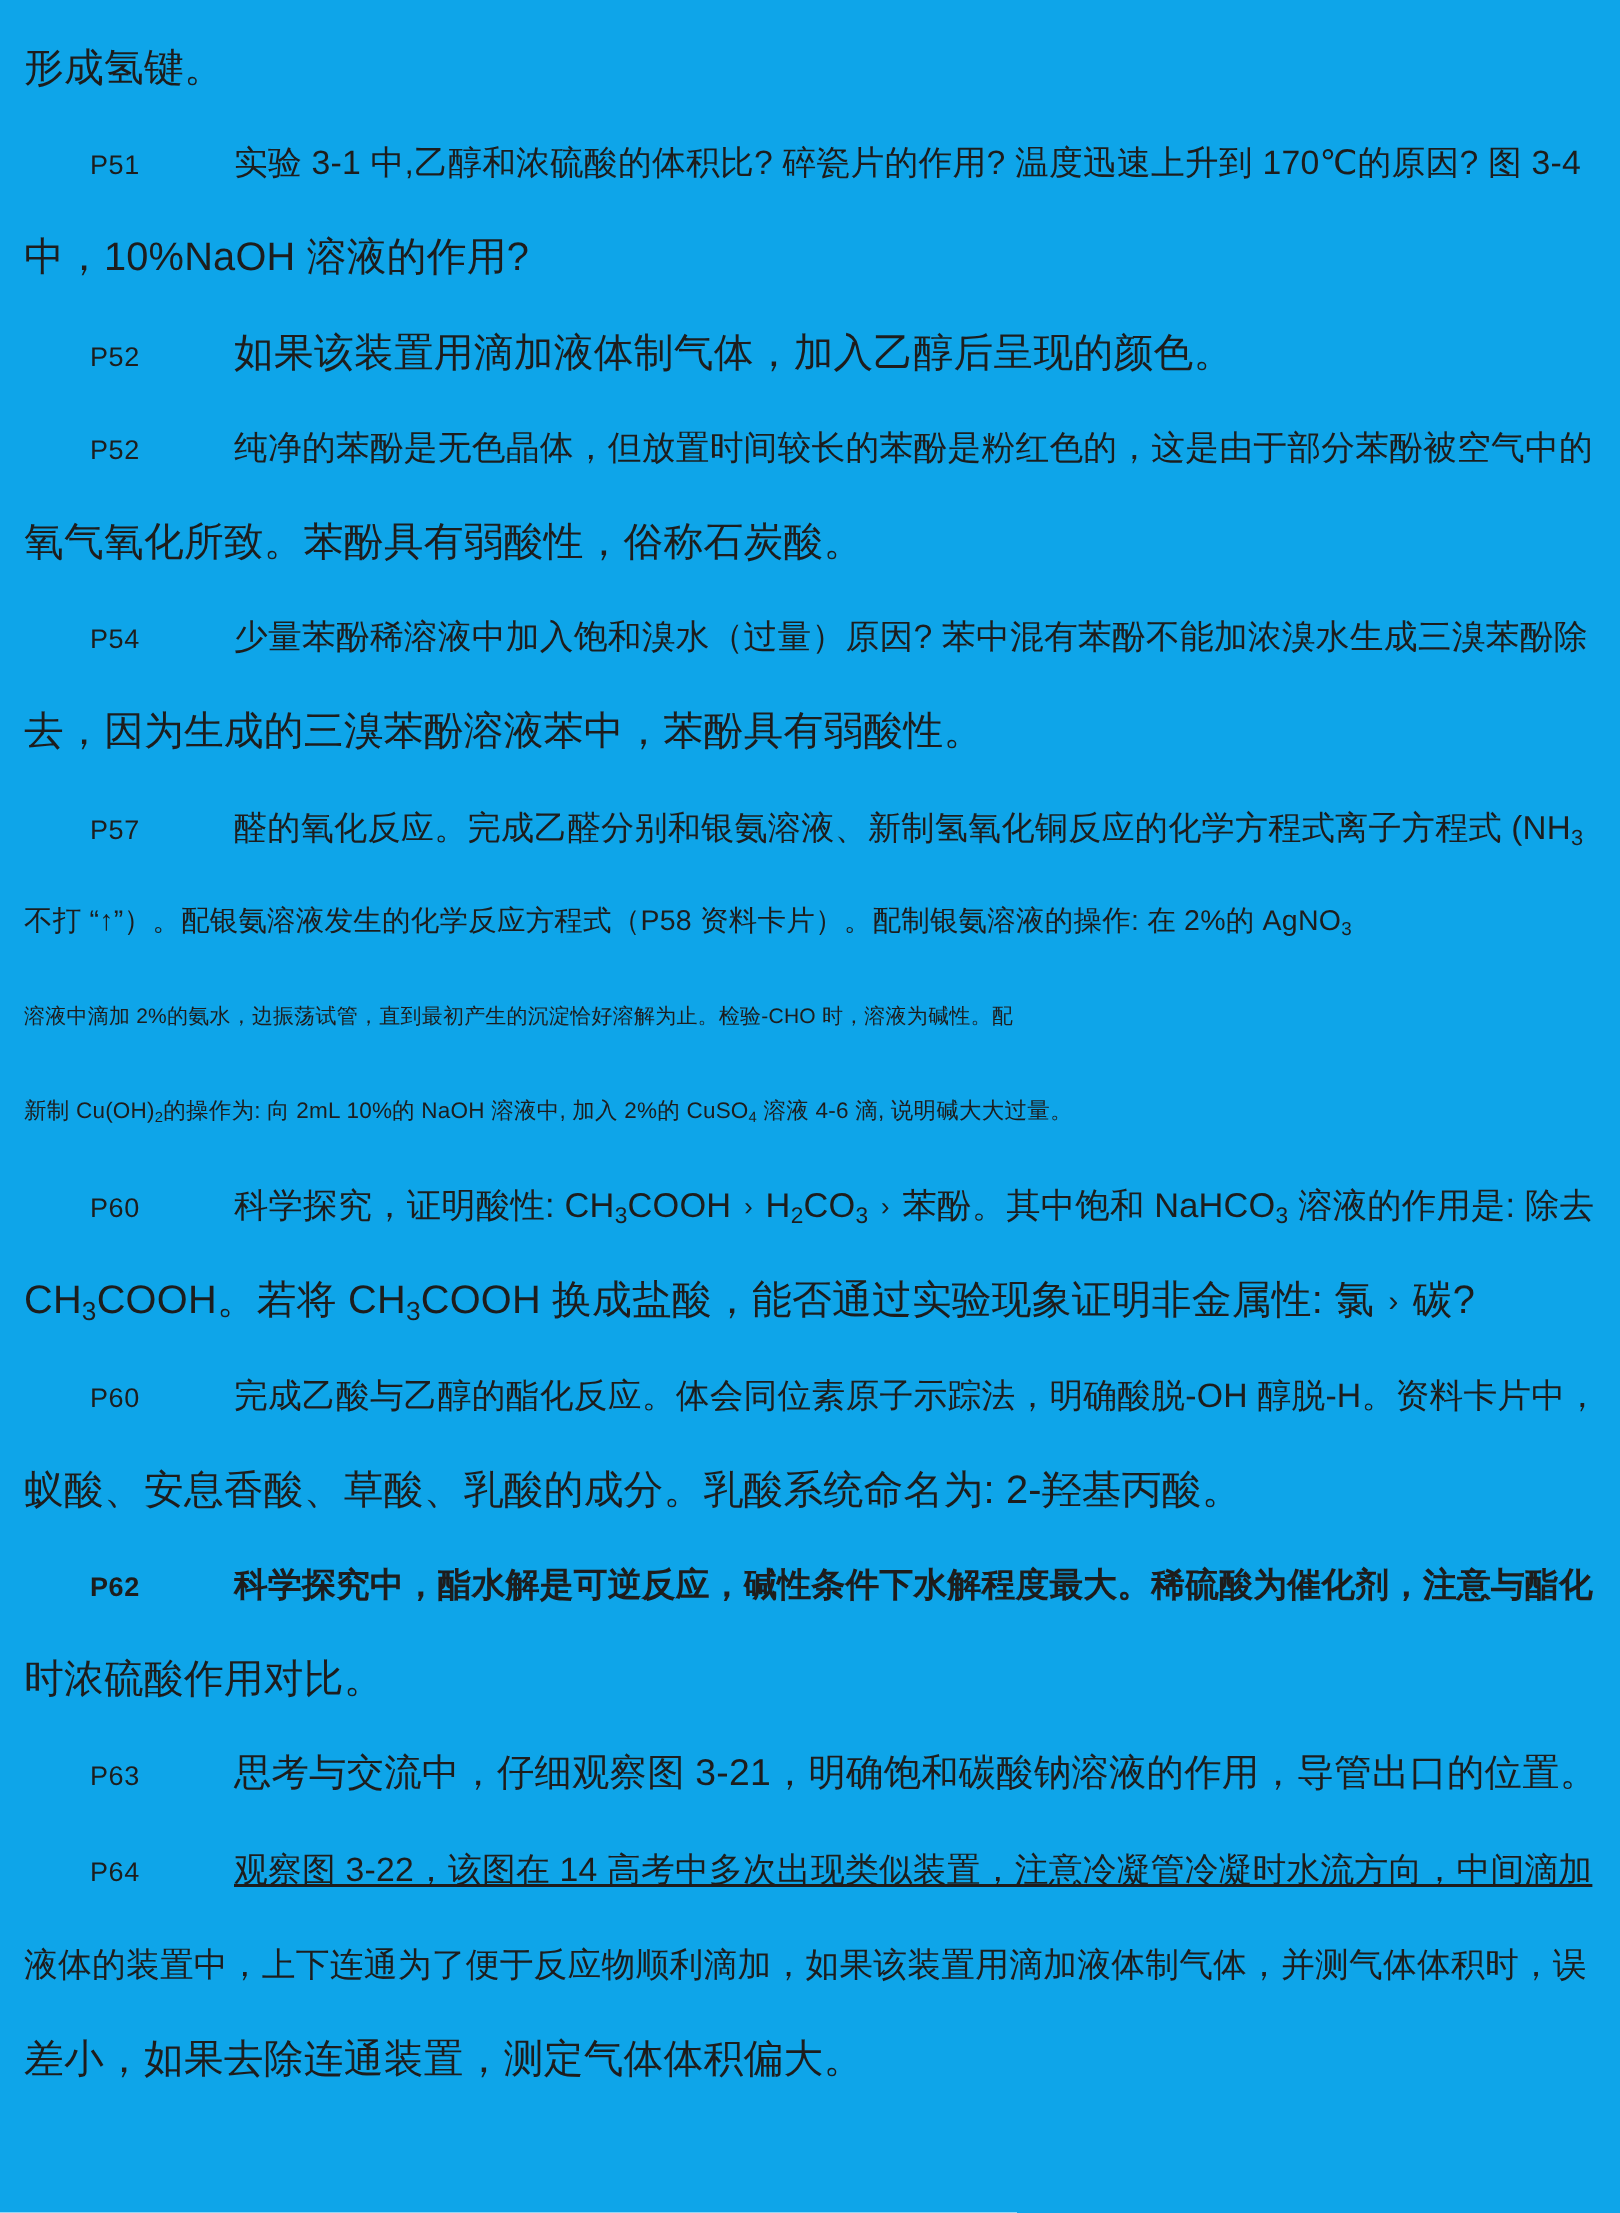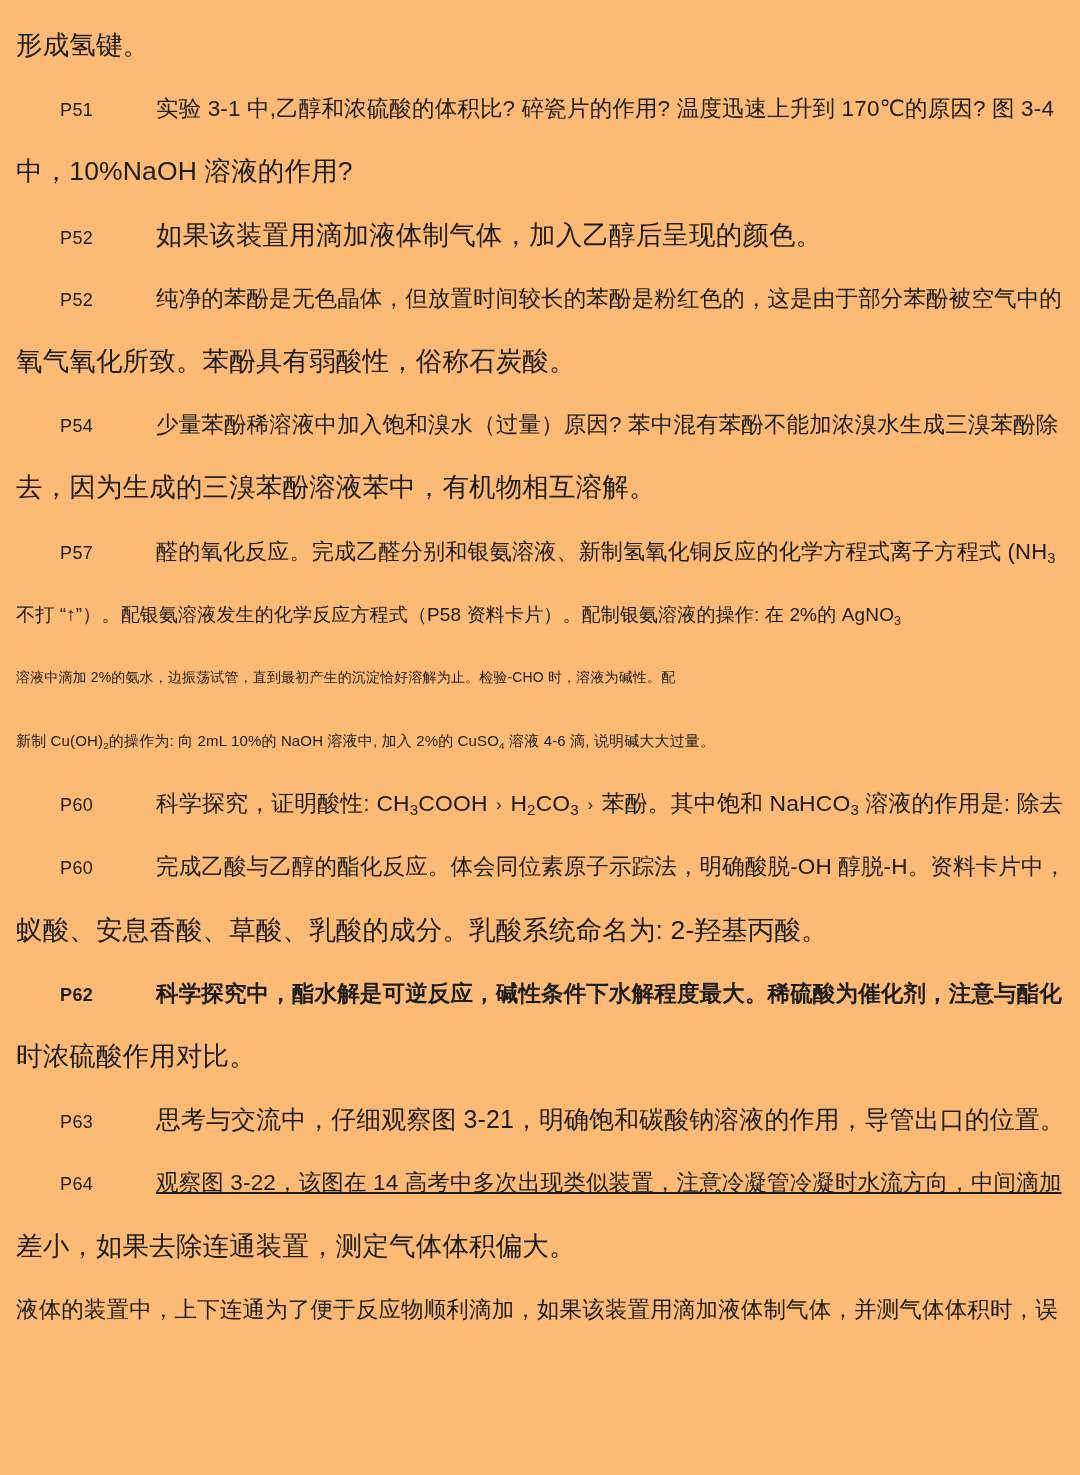--- a/index.html
+++ b/index.html
@@ -13,21 +13,21 @@
     height: 1475px;
     font-family: "Liberation Sans", "DejaVu Sans", sans-serif;
     color: #1b1b1b;
     overflow: hidden;
   }
 
   #doc-page {
     position: relative;
     width: 1080px;
     height: 1475px;
-    background: #fdba74;
+    background: #0ea5e9;
     padding: 0;
     box-sizing: border-box;
   }
 
   .doc-body {
     position: absolute;
     left: 16px;
     top: 14px;
     width: 1052px;
   }
@@ -90,28 +90,29 @@
 <div id="doc-page">
   <div class="doc-body" id="doc-body">
 
   <div class="doc-line cont"><span class="entry-text">形成氢键。</span></div>
       <div class="doc-line entry-head" style="font-size: 22.5px;"><span class="page-tag latin">P51</span><span class="entry-text">实验 3-1 中,乙醇和浓硫酸的体积比? 碎瓷片的作用? 温度迅速上升到 170℃的原因? 图 3-4</span></div>
       <div class="doc-line cont"><span class="entry-text">中，10%NaOH 溶液的作用?</span></div>
       <div class="doc-line entry-head"><span class="page-tag latin">P52</span><span class="entry-text">如果该装置用滴加液体制气体，加入乙醇后呈现的颜色。</span></div>
       <div class="doc-line entry-head" style="font-size: 22.5px;"><span class="page-tag latin">P52</span><span class="entry-text">纯净的苯酚是无色晶体，但放置时间较长的苯酚是粉红色的，这是由于部分苯酚被空气中的</span></div>
       <div class="doc-line cont"><span class="entry-text">氧气氧化所致。苯酚具有弱酸性，俗称石炭酸。</span></div>
       <div class="doc-line entry-head" style="font-size: 22.5px;"><span class="page-tag latin">P54</span><span class="entry-text">少量苯酚稀溶液中加入饱和溴水（过量）原因? 苯中混有苯酚不能加浓溴水生成三溴苯酚除</span></div>
-      <div class="doc-line cont"><span class="entry-text">去，因为生成的三溴苯酚溶液苯中，有机物相互溶解。</span></div>
+      <div class="doc-line cont"><span class="entry-text">去，因为生成的三溴苯酚溶液苯中，苯酚具有弱酸性。</span></div>
       <div class="doc-line entry-head" style="font-size: 22.1px;"><span class="page-tag latin">P57</span><span class="entry-text">醛的氧化反应。完成乙醛分别和银氨溶液、新制氢氧化铜反应的化学方程式离子方程式 (NH<sub>3</sub></span></div>
       <div class="doc-line cont" style="font-size: 19px;"><span class="entry-text">不打 “↑”）。配银氨溶液发生的化学反应方程式（P58 资料卡片）。配制银氨溶液的操作: 在 2%的 AgNO<sub>3</sub></span></div>
       <div class="doc-line cont" style="font-size: 14px;"><span class="entry-text">溶液中滴加 2%的氨水，边振荡试管，直到最初产生的沉淀恰好溶解为止。检验-CHO 时，溶液为碱性。配</span></div>
       <div class="doc-line cont" style="font-size: 15px;"><span class="entry-text">新制 Cu(OH)<sub>2</sub>的操作为: 向 2mL 10%的 NaOH 溶液中, 加入 2%的 CuSO<sub>4</sub> 溶液 4-6 滴, 说明碱大大过量。</span></div>
       <div class="doc-line entry-head" style="font-size: 22.9px;"><span class="page-tag latin">P60</span><span class="entry-text">科学探究，证明酸性: CH<sub>3</sub>COOH <span class="cmp">›</span> H<sub>2</sub>CO<sub>3</sub> <span class="cmp">›</span> 苯酚。其中饱和 NaHCO<sub>3</sub> 溶液的作用是: 除去</span></div>
+      <div class="doc-line cont"><span class="entry-text">CH<sub>3</sub>COOH。若将 CH<sub>3</sub>COOH 换成盐酸，能否通过实验现象证明非金属性: 氯 <span class="cmp">›</span> 碳?</span></div>
       <div class="doc-line entry-head" style="font-size: 22.5px;"><span class="page-tag latin">P60</span><span class="entry-text">完成乙酸与乙醇的酯化反应。体会同位素原子示踪法，明确酸脱-OH 醇脱-H。资料卡片中，</span></div>
       <div class="doc-line cont"><span class="entry-text">蚁酸、安息香酸、草酸、乳酸的成分。乳酸系统命名为: 2-羟基丙酸。</span></div>
       <div class="doc-line entry-head" style="font-size: 22.5px; font-weight: bold;"><span class="page-tag latin">P62</span><span class="entry-text">科学探究中，酯水解是可逆反应，碱性条件下水解程度最大。稀硫酸为催化剂，注意与酯化</span></div>
       <div class="doc-line cont"><span class="entry-text">时浓硫酸作用对比。</span></div>
       <div class="doc-line entry-head" style="font-size: 24.9px;"><span class="page-tag latin">P63</span><span class="entry-text">思考与交流中，仔细观察图 3-21，明确饱和碳酸钠溶液的作用，导管出口的位置。</span></div>
       <div class="doc-line entry-head" style="font-size: 22.5px; text-decoration: underline;"><span class="page-tag latin">P64</span><span class="entry-text">观察图 3-22，该图在 14 高考中多次出现类似装置，注意冷凝管冷凝时水流方向，中间滴加</span></div>
+      <div class="doc-line cont" style="font-size: 22.5px;"><span class="entry-text">液体的装置中，上下连通为了便于反应物顺利滴加，如果该装置用滴加液体制气体，并测气体体积时，误</span></div>
       <div class="doc-line cont"><span class="entry-text">差小，如果去除连通装置，测定气体体积偏大。</span></div>
-      <div class="doc-line cont" style="font-size: 22.5px;"><span class="entry-text">液体的装置中，上下连通为了便于反应物顺利滴加，如果该装置用滴加液体制气体，并测气体体积时，误</span></div>
     </div>
 </div>
 
 </body></html>

